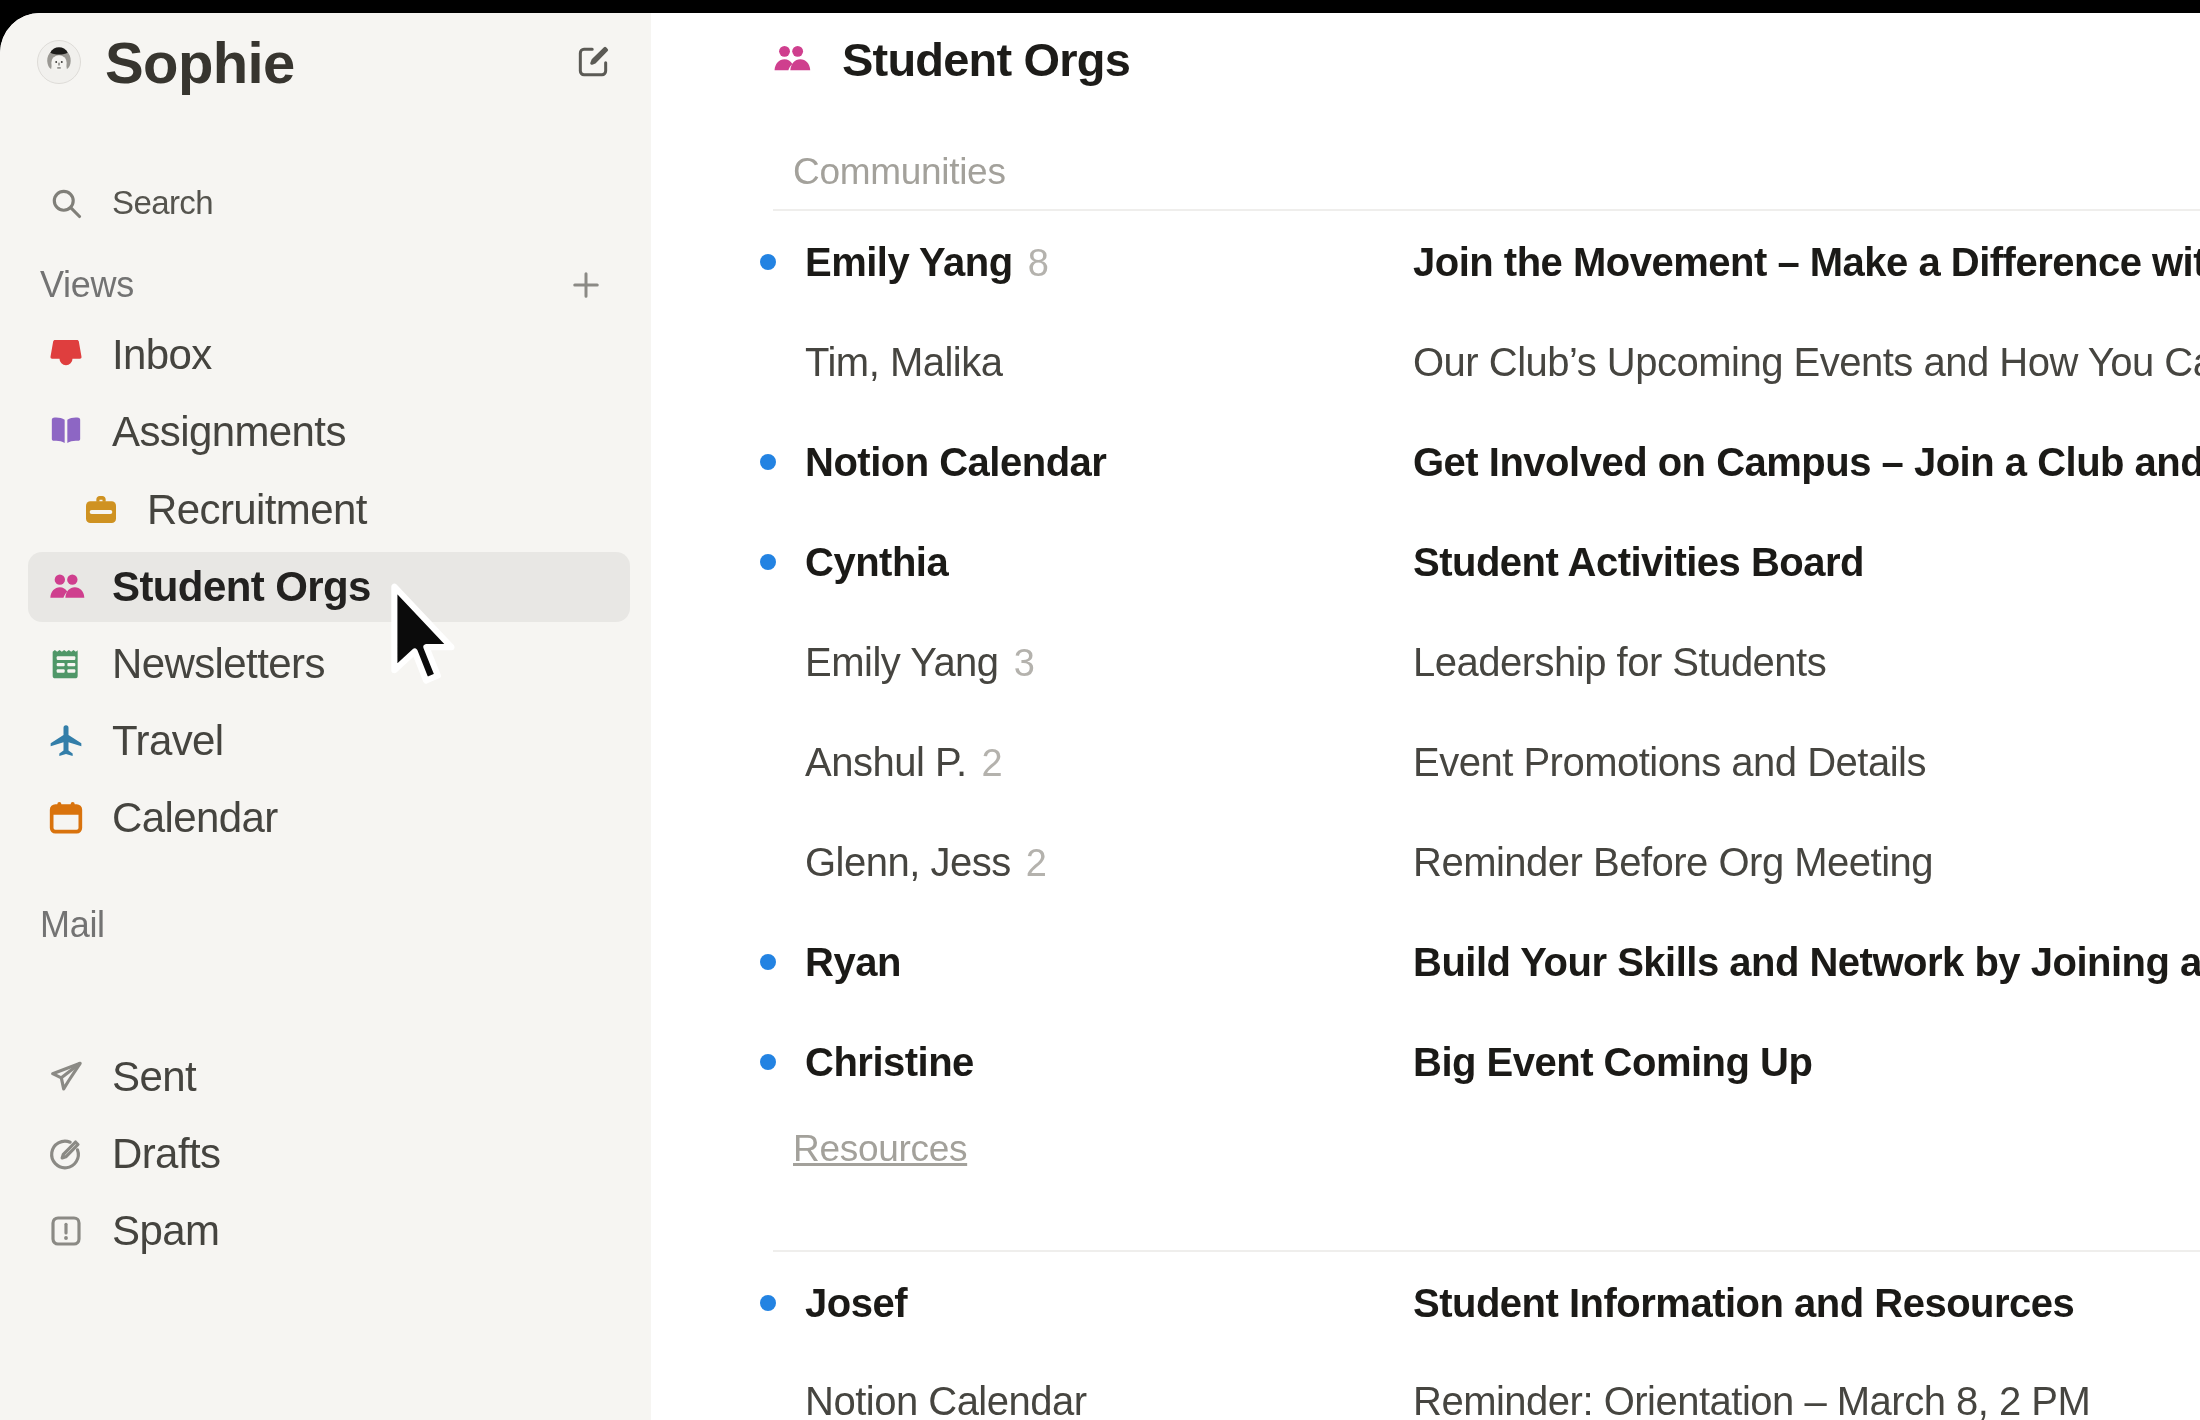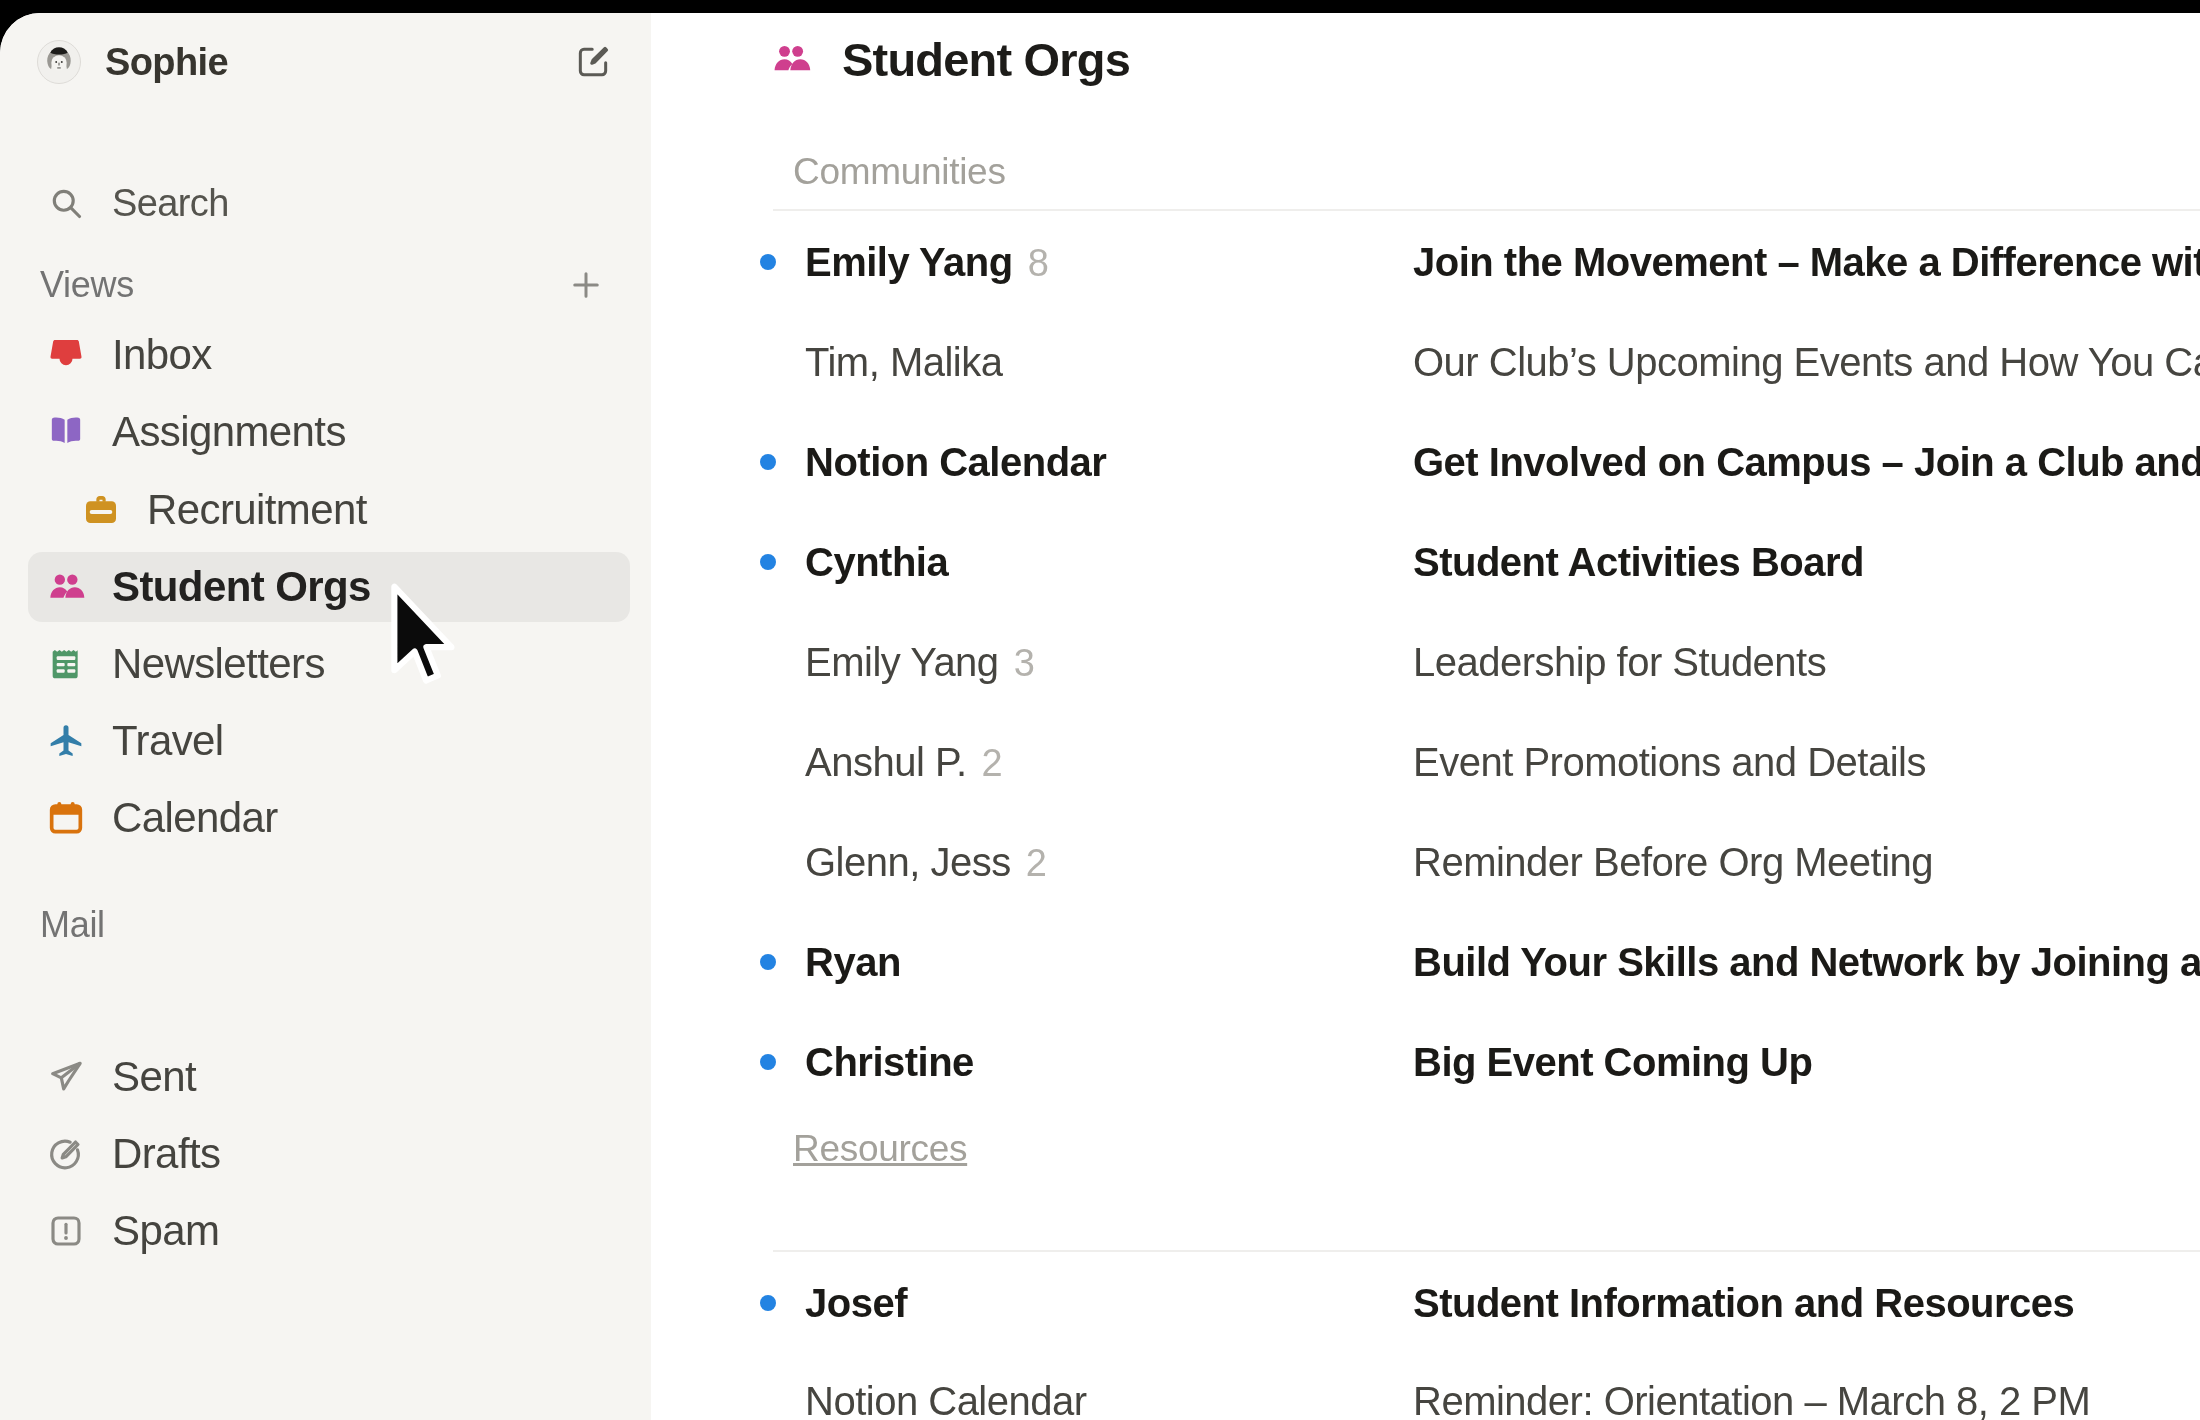--- a/index.html
+++ b/index.html
@@ -25,33 +25,33 @@
     position:absolute;left:112px;top:50%;transform:translateY(-50%);
     font-size:42px;letter-spacing:-0.6px;color:#45443f;font-weight:500;white-space:nowrap;
   }
   .srow.selected .lbl{color:#232220;font-weight:600;}
   .pill{
     position:absolute;left:28px;top:539px;width:602px;height:70px;
     background:#e8e7e4;border-radius:14px;
   }
   .user-name{
     position:absolute;left:105px;top:49px;transform:translateY(-50%);
-    font-size:38px;font-weight:600;color:#37352f;letter-spacing:-0.6px;
+    font-size:58px;font-weight:600;color:#37352f;letter-spacing:-0.6px;
   }
   .avatar{
     position:absolute;left:37px;top:27px;width:42px;height:42px;border-radius:50%;
     background:#f1f0ed;border:1px solid #dddbd7;overflow:hidden;
   }
   .section-head{
     position:absolute;left:40px;transform:translateY(-50%);
     font-size:36px;color:#737373;font-weight:500;letter-spacing:-0.3px;
   }
   .search-lbl{
     position:absolute;left:112px;top:50%;transform:translateY(-50%);
-    font-size:38px;color:#55544e;font-weight:400;letter-spacing:-0.6px;
+    font-size:33px;color:#55544e;font-weight:400;letter-spacing:-0.6px;
   }
   .iconbtn{position:absolute;width:38px;height:38px;}
   
   .main{
     position:absolute;left:651px;top:0;right:0;bottom:0;background:#fff;overflow:hidden;
   }
   .page-head-icon{position:absolute;left:119px;top:25px;width:42px;height:42px;}
   .page-title{
     position:absolute;left:191px;top:46px;transform:translateY(-50%);
     font-size:47px;font-weight:700;color:#1d1c19;letter-spacing:-0.8px;white-space:nowrap;

